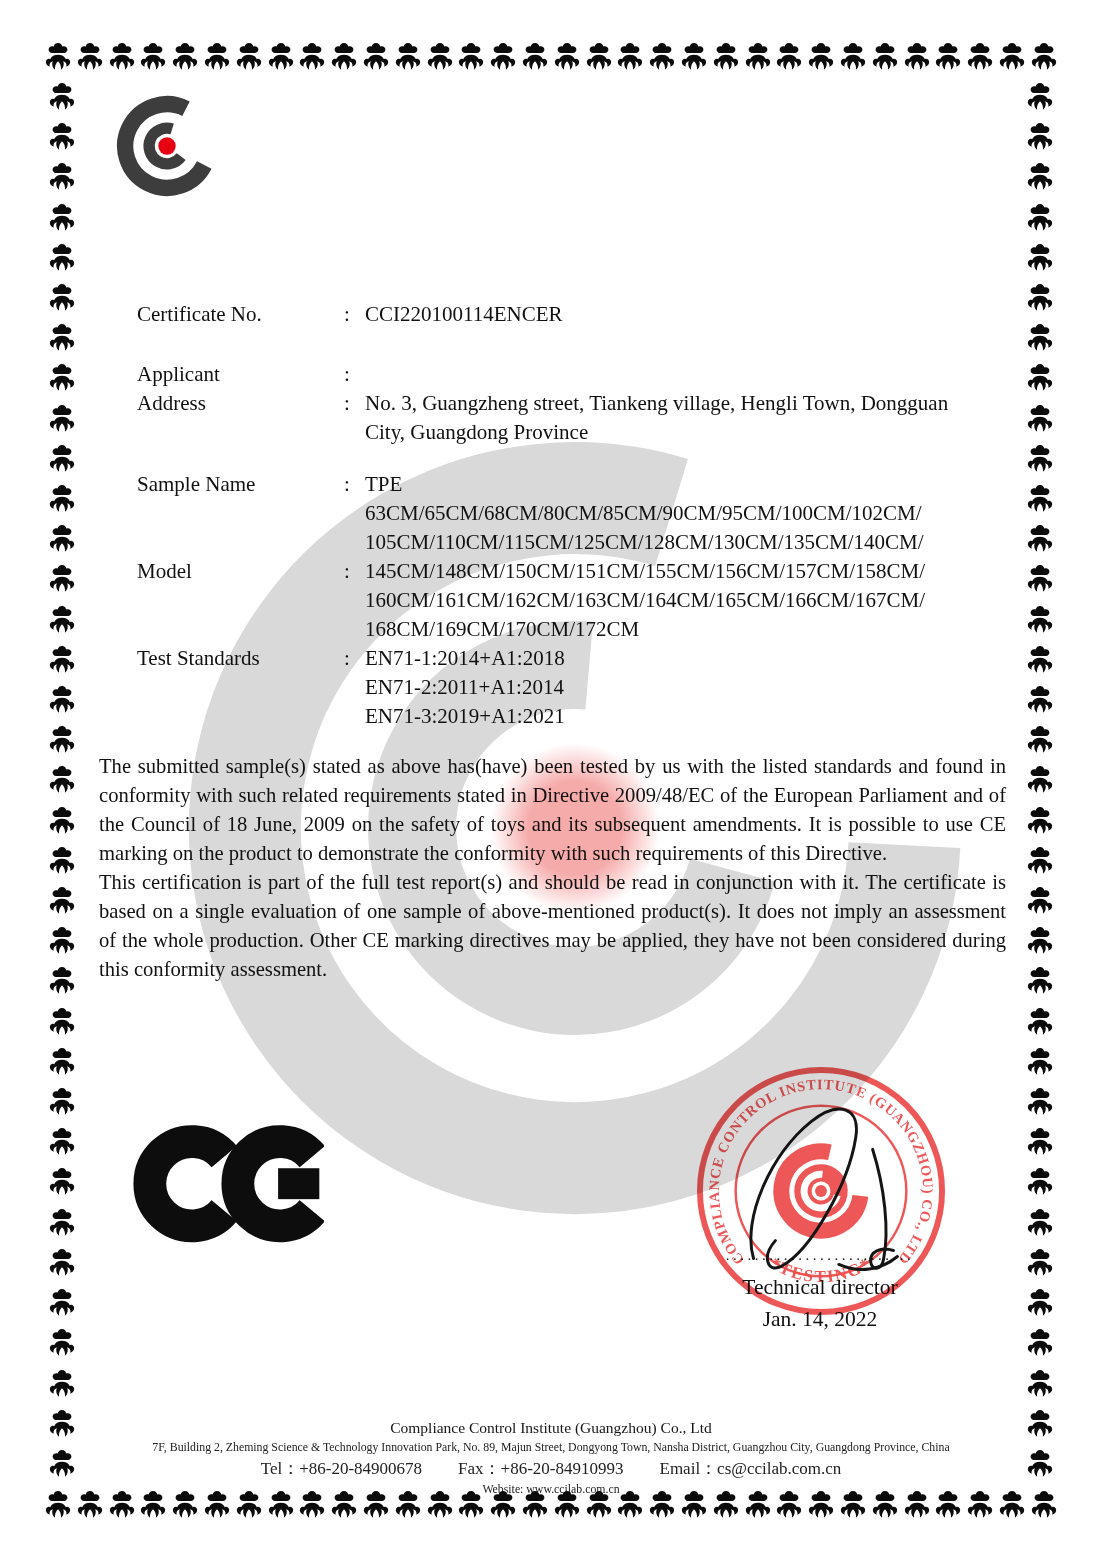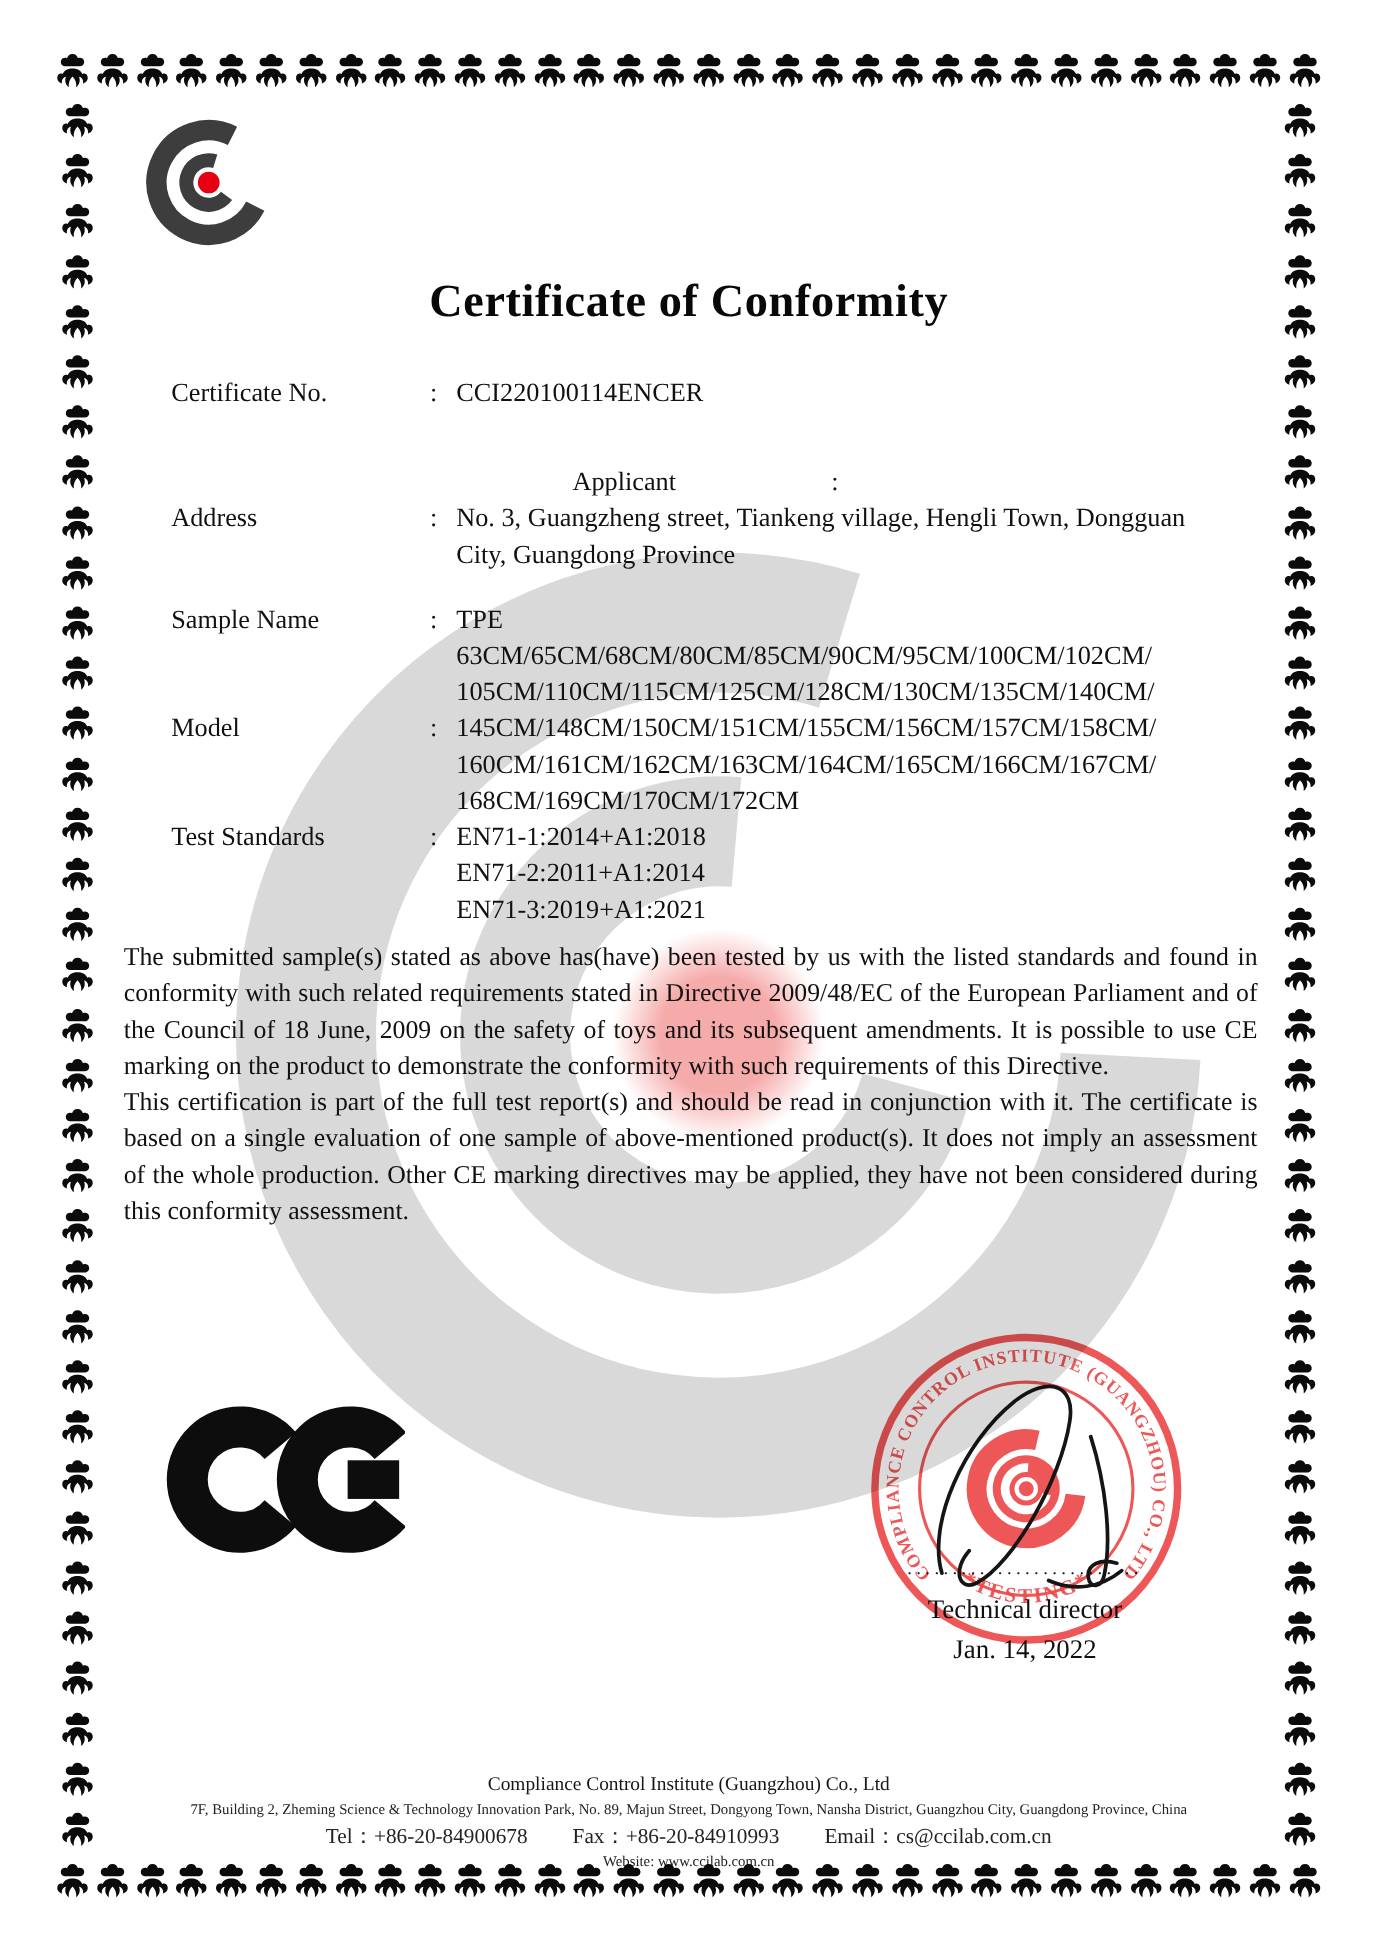--- a/index.html
+++ b/index.html
@@ -28,21 +28,21 @@
     position:absolute; left:80px; right:80px; top:220px; margin:0; z-index:2;
     text-align:center; font-size:37px; font-weight:bold; letter-spacing:0.5px; color:#080808;
   }
 
   
   .fields { position:absolute; left:137px; right:95px; top:300px; z-index:2; }
   .field-row { display:flex; font-size:21px; line-height:29px; }
   .flabel { width:207px; flex:none; }
   .fcolon { width:21px; flex:none; }
   .fvalue { flex:1; white-space:pre-line; }
-  .gap-lg { margin-top:42px;justify-content:center; }
+  .gap-lg { margin-top:31px; }
   .gap-md { margin-top:23px; }
 
   
   .paras { position:absolute; left:99px; right:96px; top:752px; z-index:2; }
   .paras p { margin:0; font-size:20.6px; line-height:29px; text-align:justify; }
 
   
   .ce { position:absolute; left:132px; top:1116px; width:192px; height:141px; z-index:2; }
   .stamp { position:absolute; left:692px; top:1062px; width:258px; height:258px; z-index:4; mix-blend-mode:multiply; }
 
@@ -500,21 +500,20 @@
     </div>
 
   <svg class="logo" viewBox="0 0 100 100">
     <g transform="rotate(-18 50 50)" fill="none" stroke="#3d3d3d">
       <path d="M 79 21 A 41 41 0 1 0 79 79" stroke-width="16"></path>
       <path d="M 60 35.7 A 17.5 17.5 0 1 0 60 64.3" stroke-width="11"></path>
     </g>
     <circle cx="50" cy="50" r="8.5" fill="#e60012" stroke="none"></circle>
   </svg>
 
-  <h1 class="title">Certificate of Conformity</h1>
 
   <div class="fields">
 
       <div class="field-row">
         <span class="flabel">Certificate No.</span>
         <span class="fcolon">:</span>
         <span class="fvalue">CCI220100114ENCER</span>
       </div>
 
       <div class="field-row gap-lg">

